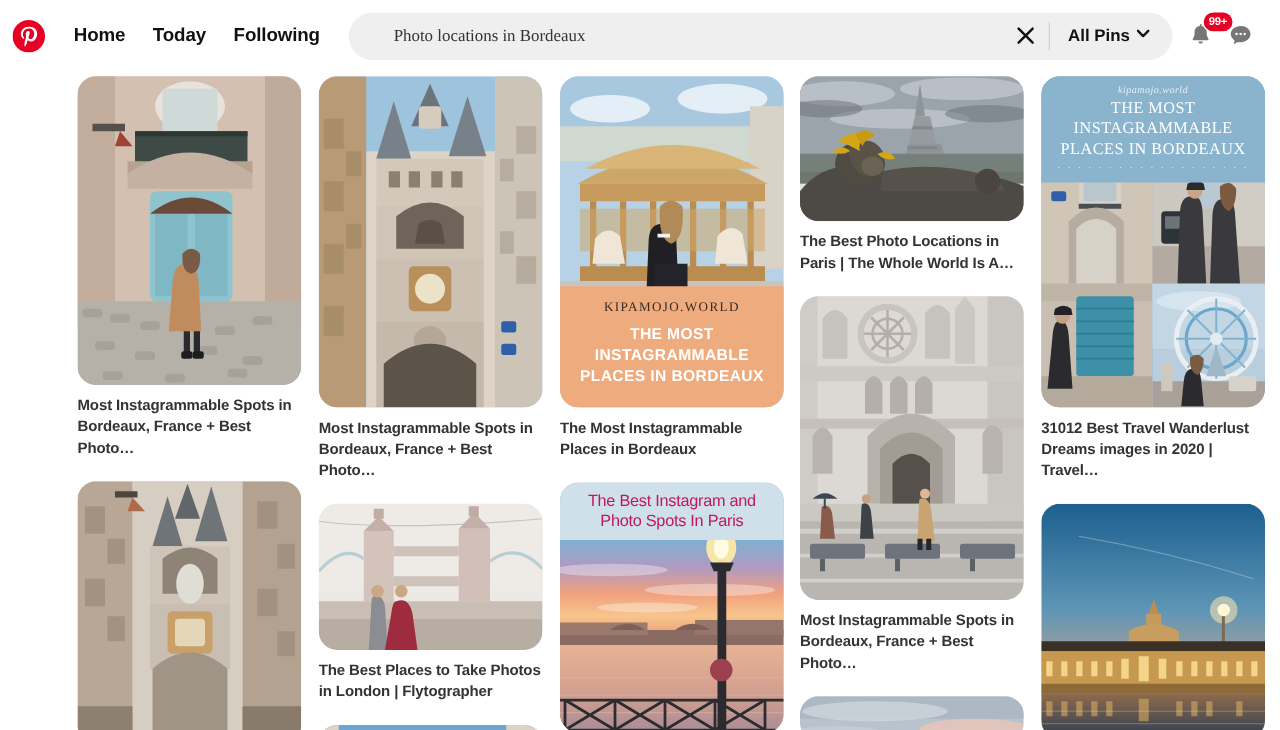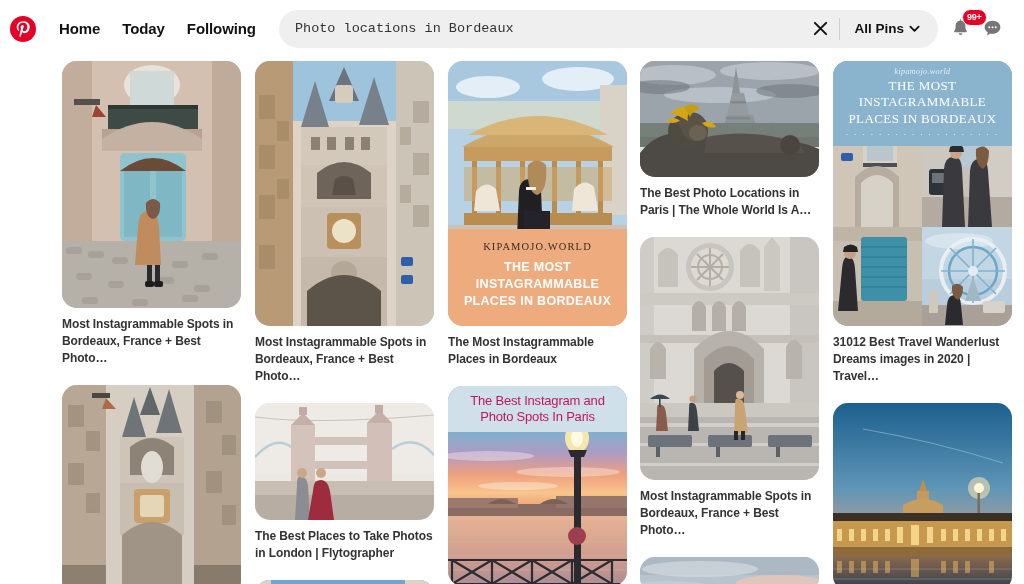--- a/index.html
+++ b/index.html
@@ -49,43 +49,44 @@
     margin-left: 12px;
     margin-right: 10px;
     padding: 0 6px 0 16px;
     min-width: 0;
   }
   .search-input {
     flex: 1 1 auto;
     border: none;
     outline: none;
     background: transparent;
-    font-family: Liberation Mono, monospace;
+    font-family: Liberation Serif, serif;
     font-size: 13.5px;
     color: #333333;
     min-width: 0;
     padding: 0;
+    margin-left: 20px;
   }
   .search-input::placeholder { color: #767676; }
   .clear-btn {
     flex: 0 0 auto;
     width: 30px; height: 30px;
     display: flex; align-items: center; justify-content: center;
     cursor: pointer;
     color: #111;
   }
   .divider-v {
     width: 1px; height: 22px;
     background: #cfcfcf;
     flex: 0 0 1px;
     margin: 0 4px;
   }
   .all-pins {
     flex: 0 0 auto;
-    display: flex; align-items: center; gap: 5px;
+    display: flex; gap: 5px;
     font-size: 13.5px;
     font-weight: bold;
     color: #111111;
     padding: 6px 12px 6px 10px;
     border-radius: 18px;
     cursor: pointer;
     white-space: nowrap;
   }
   .chev { display: block; }
 

